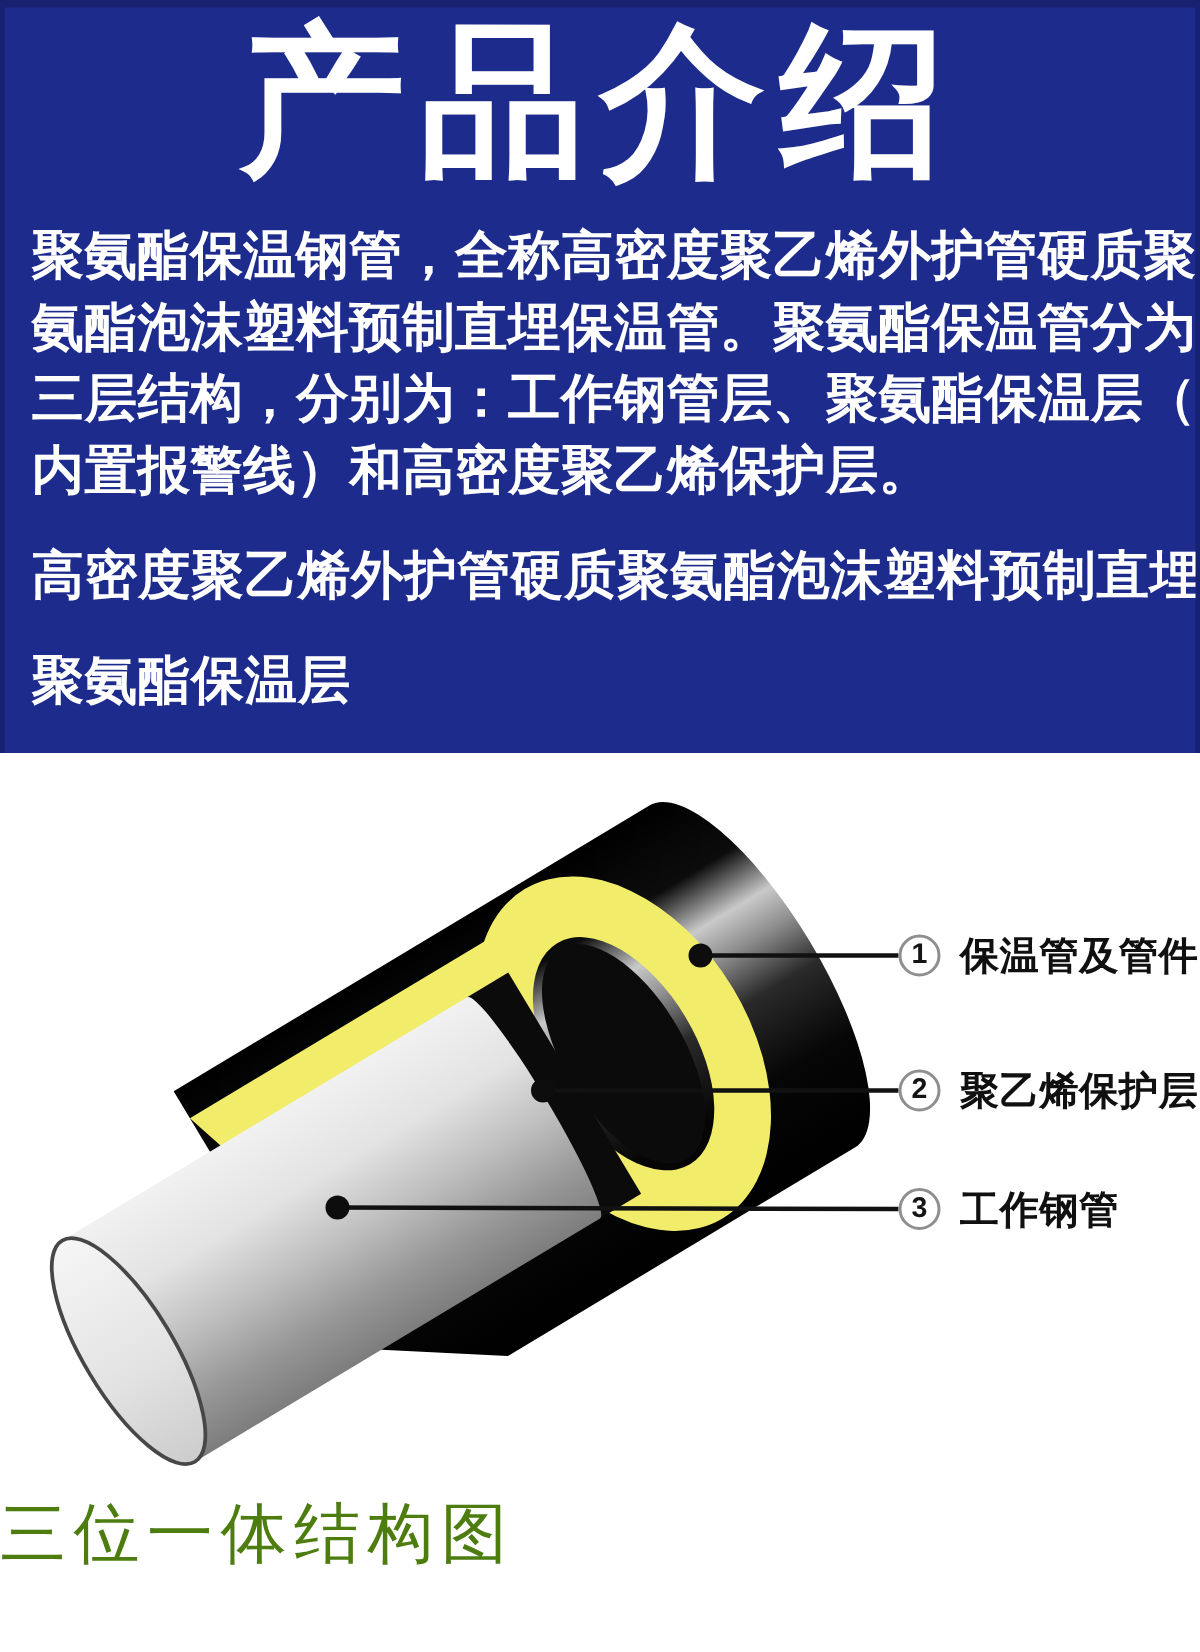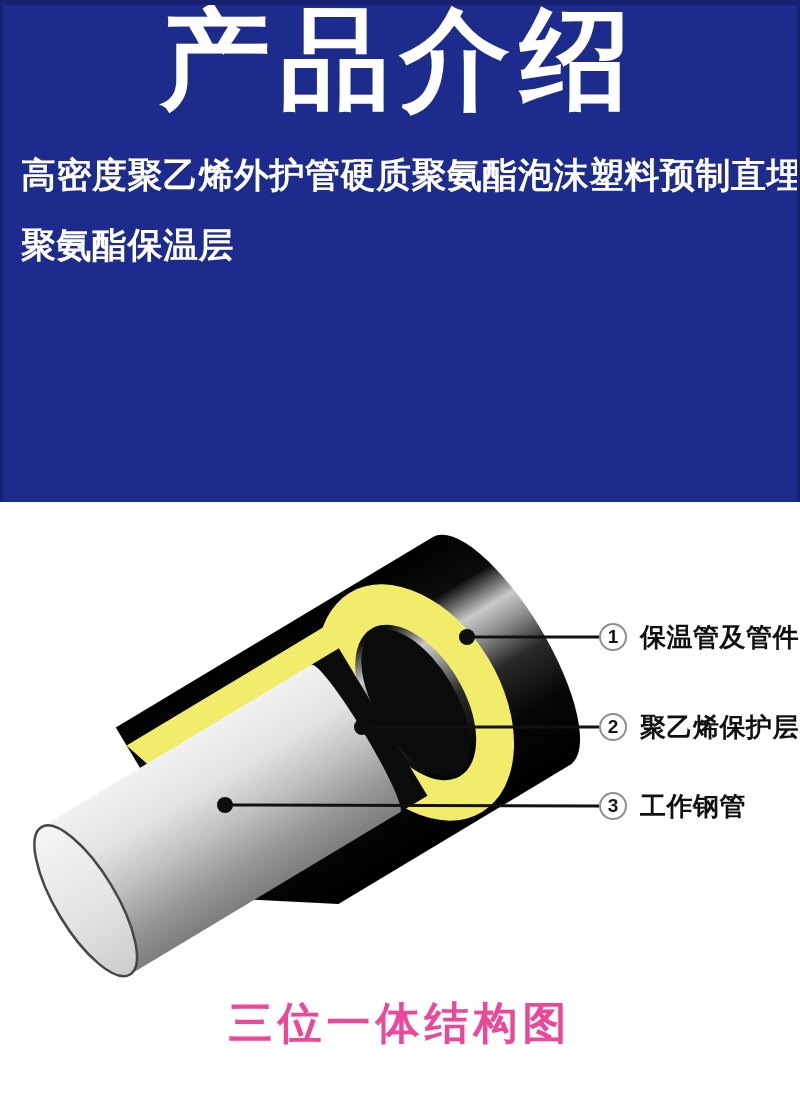--- a/index.html
+++ b/index.html
@@ -11,21 +11,20 @@
   .blue-section{
     position:relative;box-sizing:border-box;
     width:800px;height:502px;
     background:#1c2b8c;
     border-top:5px solid #172170;
     border-left:3px solid #182272;
     border-right:3px solid #182272;
     color:#ffffff;
     padding:0 0 0 18px;
     overflow:hidden;
-    font-family:Liberation Mono, monospace;
   }
   .main-title{
     margin:0;padding-right:18px;
     text-align:center;
     font-size:110px;line-height:126px;
     font-weight:900;letter-spacing:10px;
     white-space:nowrap;
   }
   .intro-para{margin-top:16px;}
   .intro-line{
@@ -55,31 +54,37 @@
     width:28px;height:28px;border:2px solid #8f8f8f;border-radius:50%;
     display:flex;align-items:center;justify-content:center;
     font-size:19px;font-weight:700;color:#141414;background:transparent;
   }
   .callout-text{
     font-size:26px;font-weight:700;color:#101010;
     letter-spacing:0.5px;white-space:nowrap;
   }
   .figure-caption{
     position:absolute;top:496px;left:0;width:100%;
-    text-align:center;
-    font-size:44px;line-height:50px;font-weight:700;
-    color:#ec4899;letter-spacing:5px;white-space:nowrap;
+    text-align:left;
+    font-size:44px;line-height:50px;font-weight:400;
+    color:#4d7c0f;letter-spacing:5px;white-space:nowrap;
   }
 </style>
 </head>
 <body>
 
 <div class="blue-section">
   <h1 class="main-title">产品介绍</h1>
 
+  <div class="intro-para">
+    <div class="intro-line">聚氨酯保温钢管，全称高密度聚乙烯外护管硬质聚</div>
+    <div class="intro-line">氨酯泡沫塑料预制直埋保温管。聚氨酯保温管分为</div>
+    <div class="intro-line">三层结构，分别为：工作钢管层、聚氨酯保温层（</div>
+    <div class="intro-line">内置报警线）和高密度聚乙烯保护层。</div>
+  </div>
 
   <div class="standard-desc">
     <div class="standard-desc-line">高密度聚乙烯外护管硬质聚氨酯泡沫塑料预制直埋</div>
     <div class="standard-desc-line">聚氨酯保温层</div>
   </div>
 </div>
 
 <div class="figure-section">
 
   <svg class="pipe-svg" width="800" height="505" viewBox="0 0 800 505" xmlns="http://www.w3.org/2000/svg">

